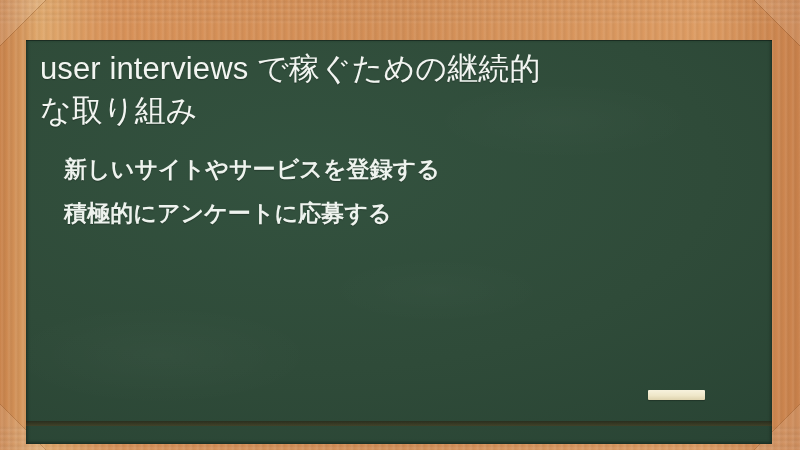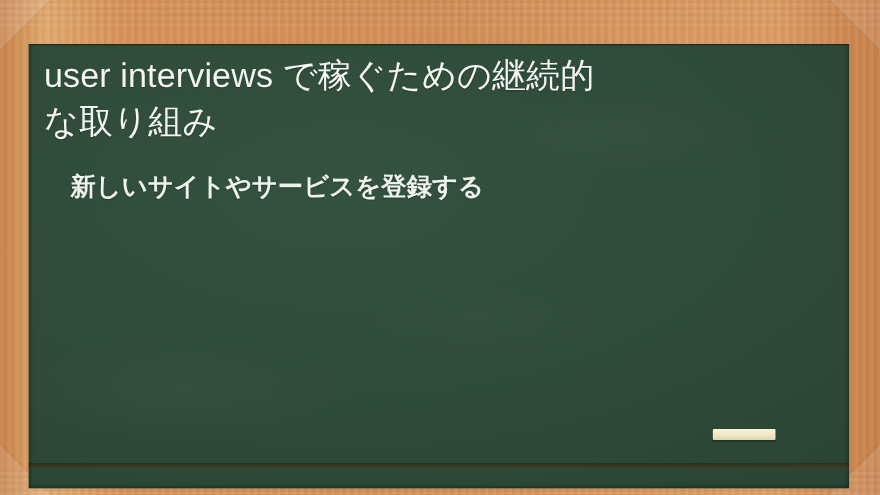--- a/index.html
+++ b/index.html
@@ -189,20 +189,21 @@
 
   <div id="board">
     <div id="board-dust"></div>
 
     <div id="content">
       <h1 id="title">user interviews で稼ぐための継続的
 な取り組み</h1>
 
       <ul id="bullets">
         <li>新しいサイトやサービスを登録する</li>
+        <li>積極的にアンケートに応募する</li>
       </ul>
     </div>
   </div>
 
   <div id="chalk-stick"></div>
   <div id="ledge-shadow"></div>
 
 </div>
 
 </body></html>

